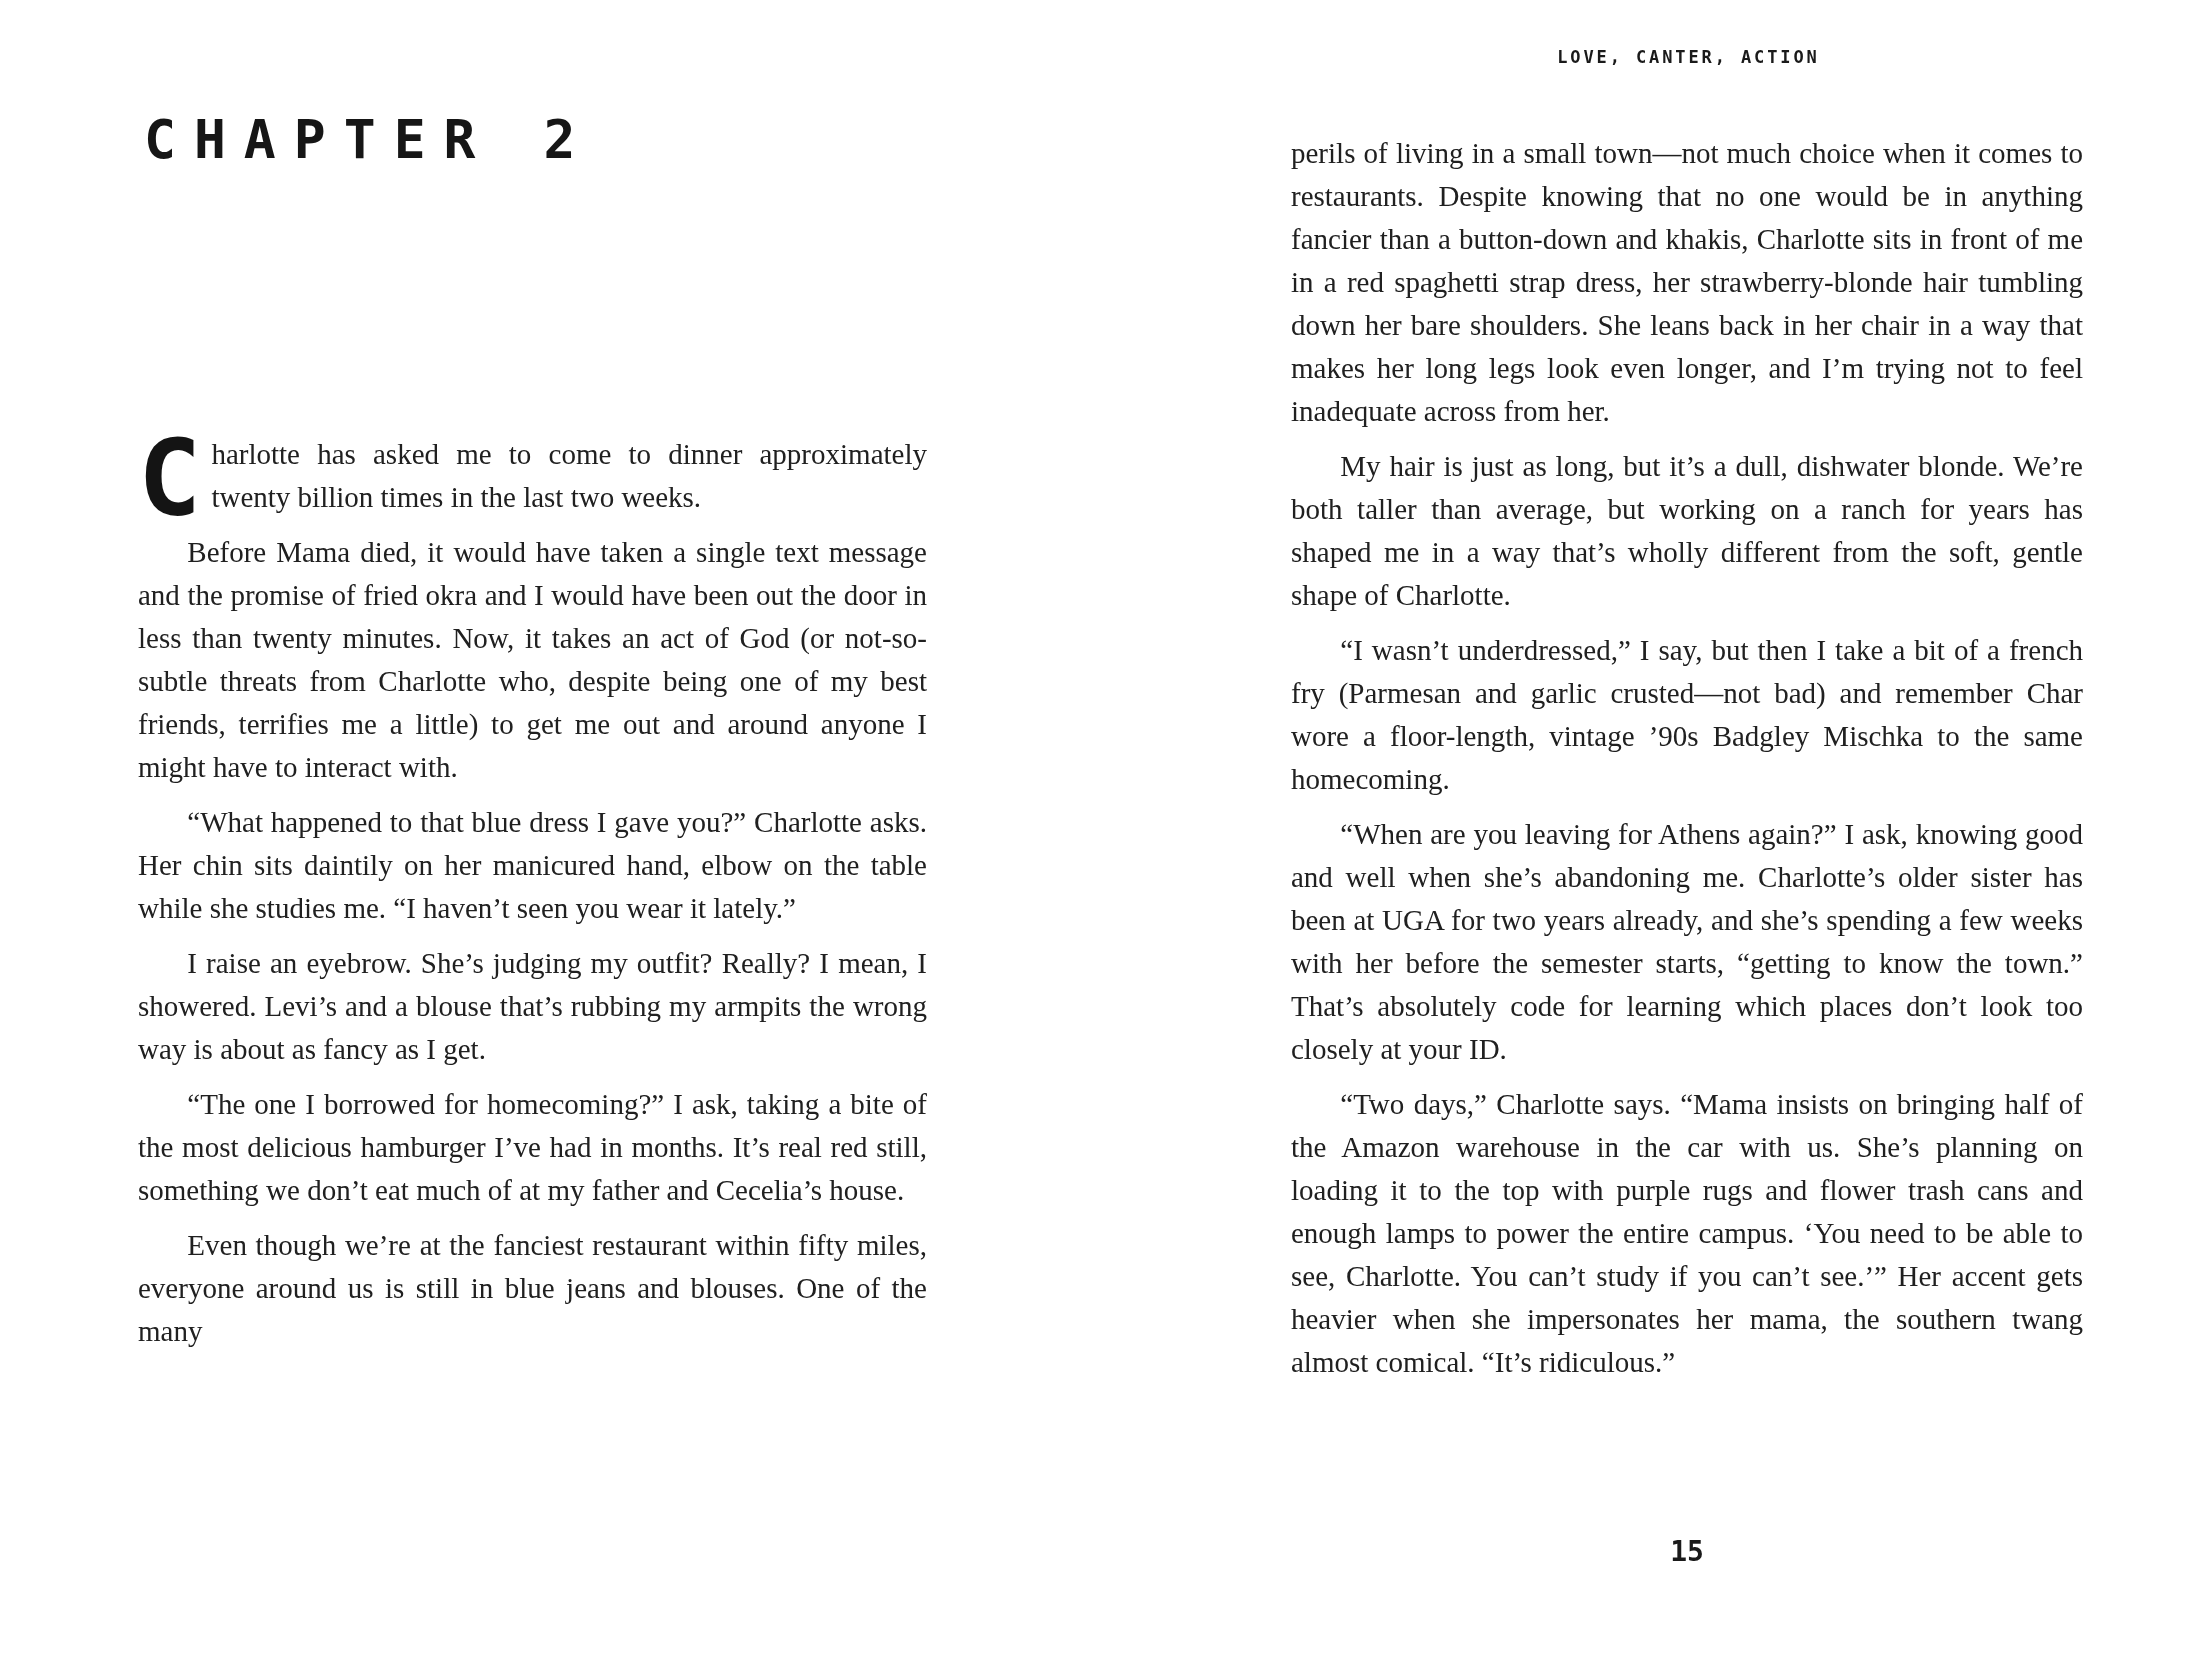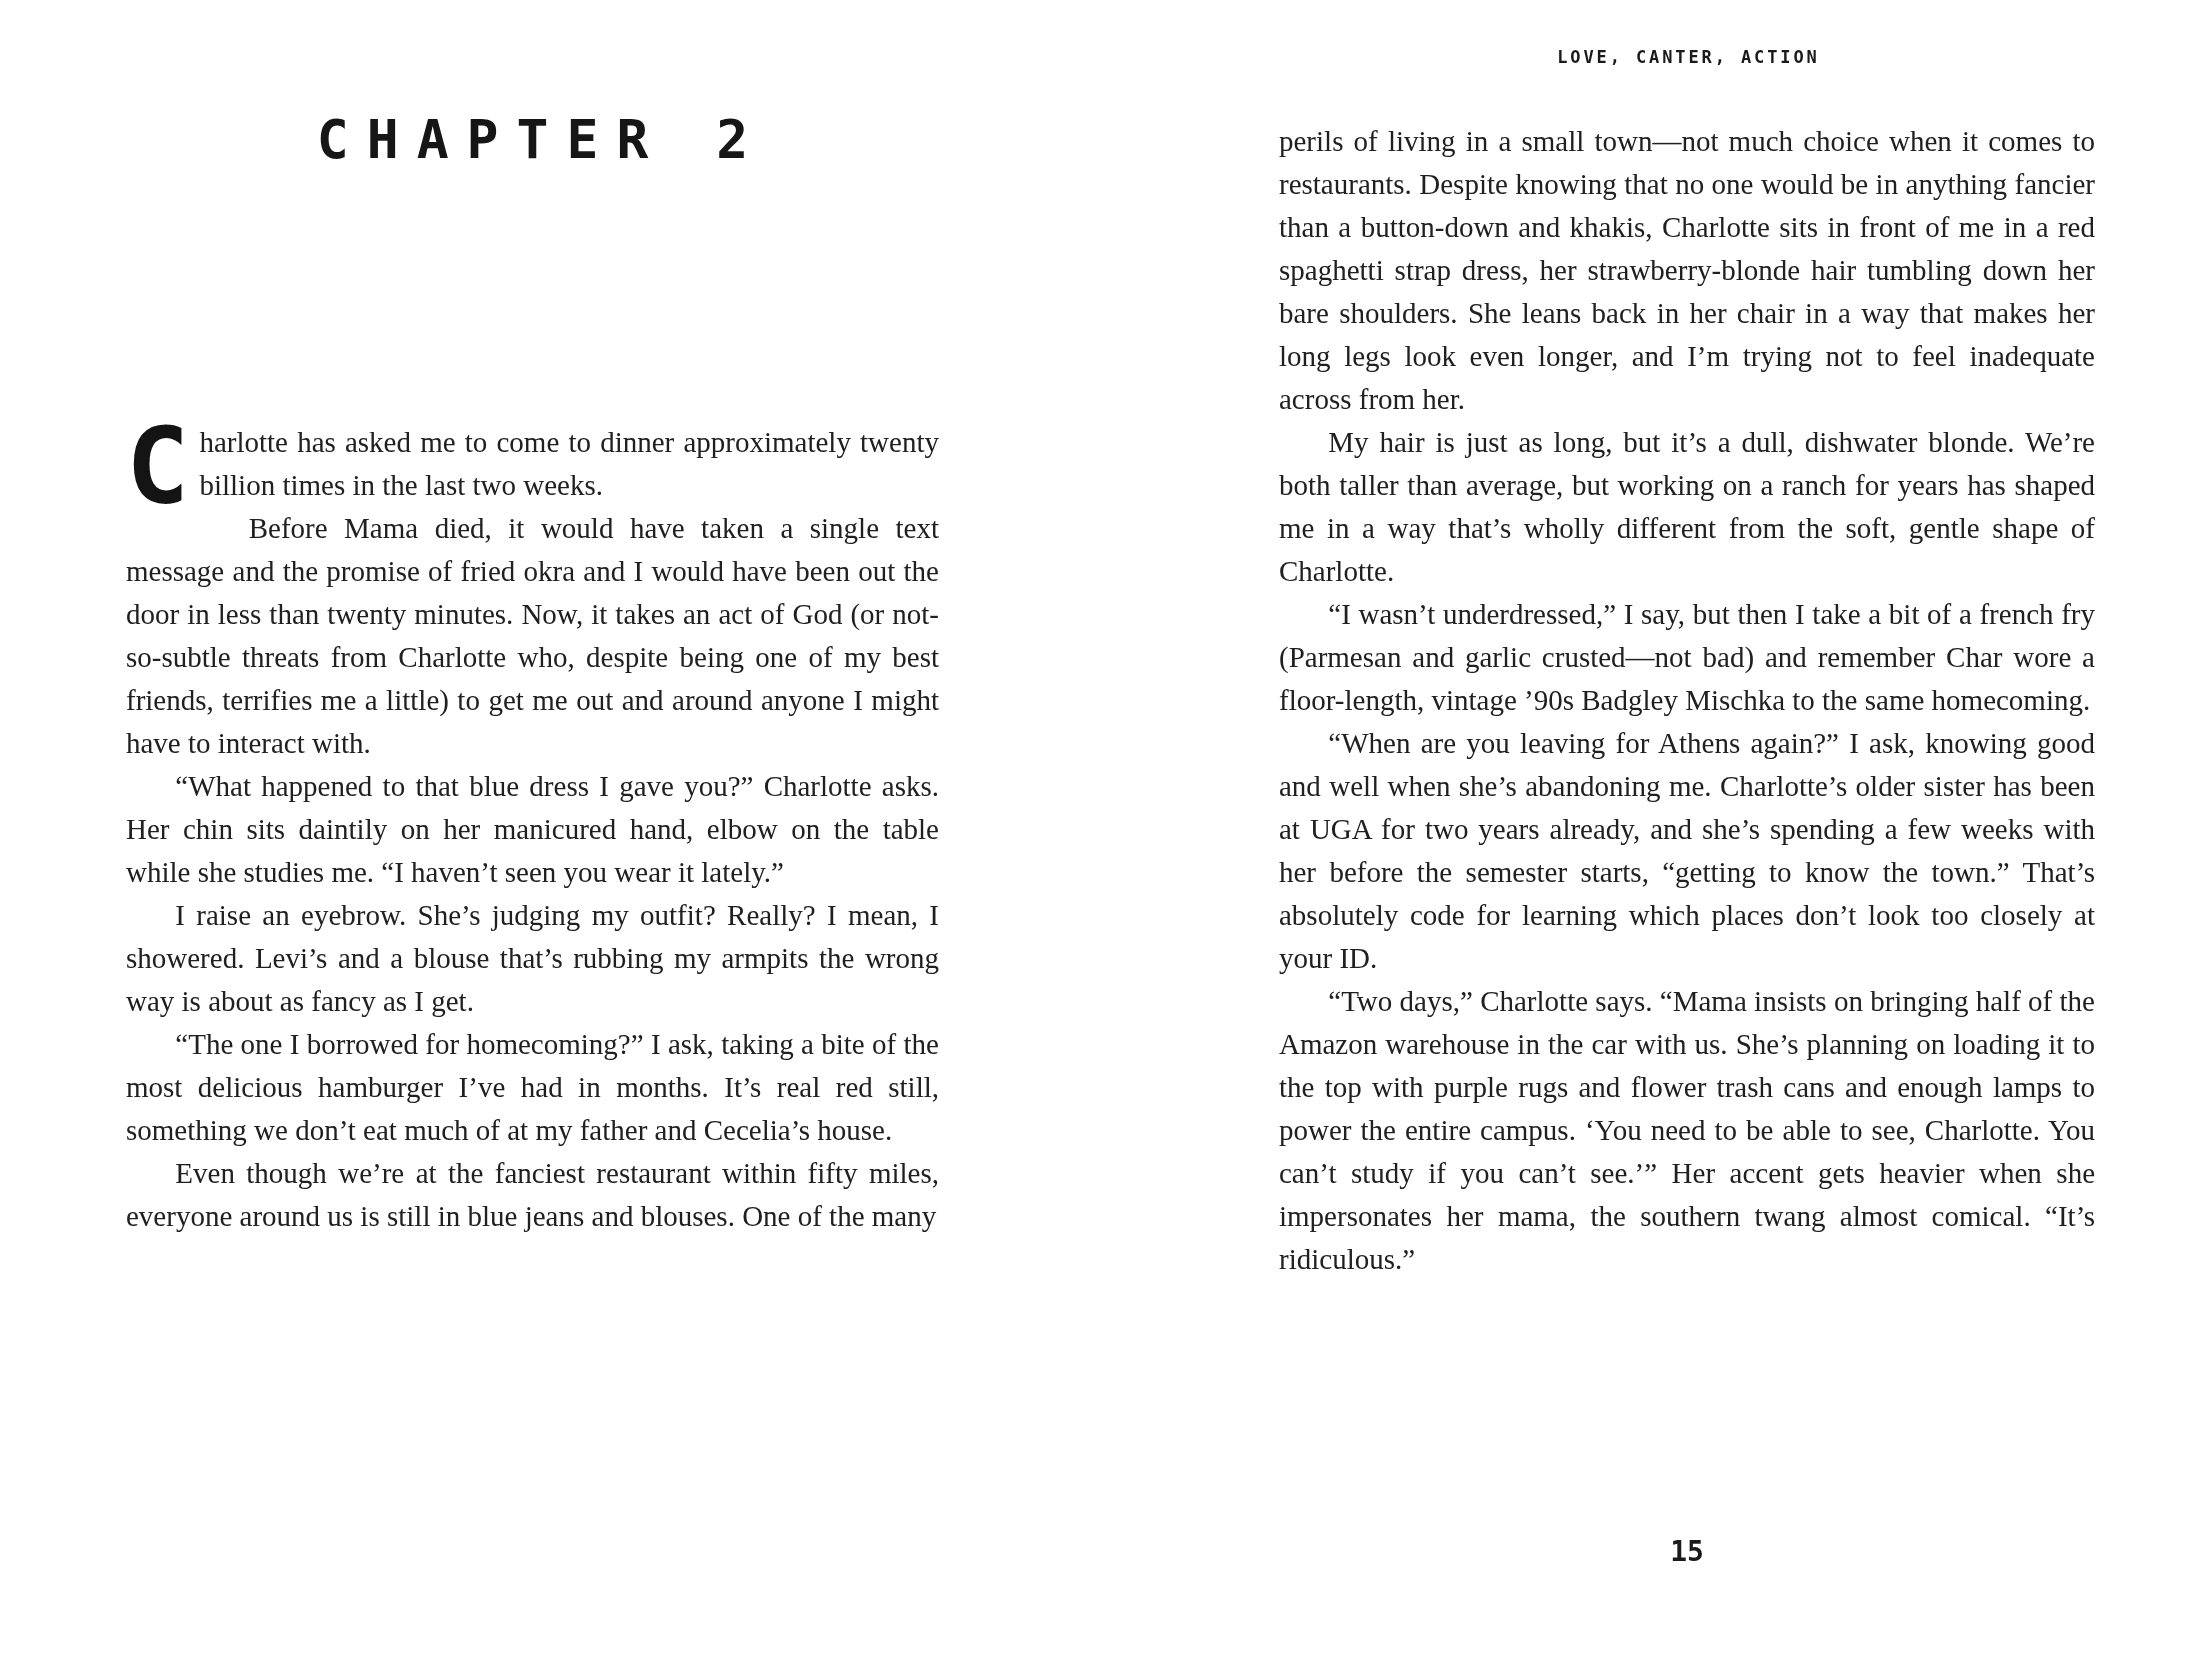--- a/index.html
+++ b/index.html
@@ -10,21 +10,21 @@
     background: #ffffff;
     font-family: "Liberation Serif", "DejaVu Serif", serif;
     color: #1f1f1f;
     overflow: hidden;
   }
   .chapter-heading {
     position: absolute;
     top: 109px;
     left: 126px;
     width: 813px;
-    text-align: center;
+    text-align: left;
     font-family: "DejaVu Sans Mono", "Liberation Mono", monospace;
     font-weight: bold;
     font-size: 53px;
     letter-spacing: 0.34em;
     text-indent: 0.34em;
     color: #161616;
     white-space: nowrap;
   }
   .running-head {
     position: absolute;
@@ -42,21 +42,21 @@
   }
   .body-text {
     position: absolute;
     font-size: 29px;
     line-height: 43px;
     text-align: justify;
     color: #202020;
   }
   .left-body  { top: 421px; left: 126px;  width: 813px; }
   .right-body { top: 120px; left: 1279px; width: 816px; }
-  .body-text p { margin: 0; padding: 0; }
+  .body-text p { margin: 12px; padding: 0; }
   .body-text p + p { text-indent: 1.7em; }
   .dropcap {
     float: left;
     font-family: "DejaVu Sans Mono", "Liberation Mono", monospace;
     font-weight: bold;
     font-size: 105px;
     line-height: 0.82;
     padding: 2.5px 10.2px 0 0;
     color: #141414;
   }

